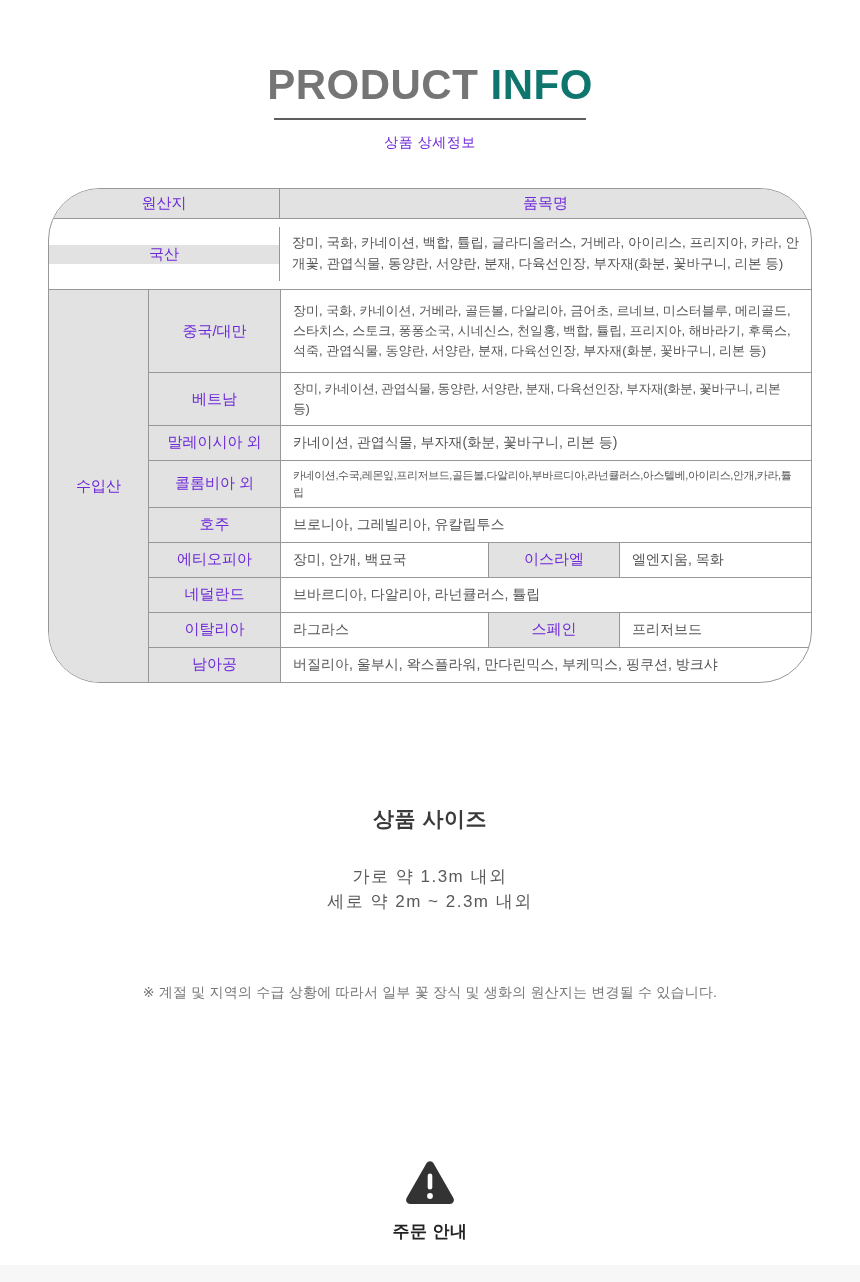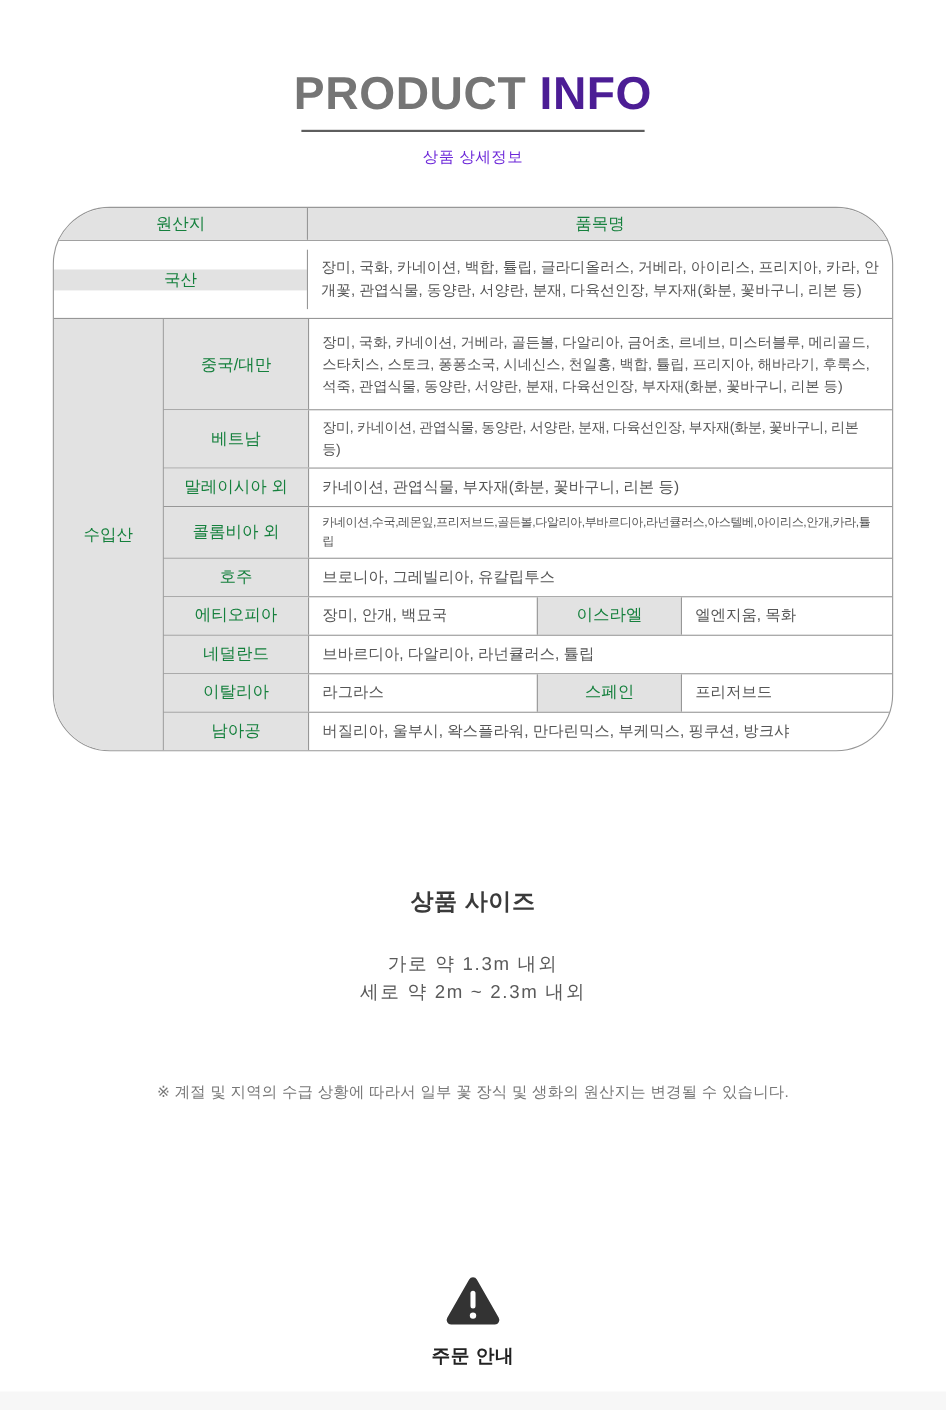--- a/index.html
+++ b/index.html
@@ -9,21 +9,21 @@
     position: relative;
     overflow: hidden;
     font-family: "Liberation Sans", "DejaVu Sans", sans-serif;
     color: #555;
   }
 
   
   .page-header { padding-top: 62px; text-align: center; }
   .title { font-size: 42px; font-weight: 800; letter-spacing: 0.5px; line-height: 1.1; }
   .title .t-gray { color: #757575; }
-  .title .t-black { color: #4c1d95; }
+  .title .t-black { color: #0f766e; }
   .title-underline {
     width: 312px; height: 2px; background: #5e5e5e;
     margin: 10px auto 0 auto;
   }
   .subtitle { margin-top: 14px; font-size: 14px; color: #6d28d9; letter-spacing: 0.5px; }
 
   
   .ptable {
     width: 764px;
     margin: 36px auto 0 auto;
@@ -34,21 +34,21 @@
     color: #555;
   }
   .trow { display: flex; align-items: stretch; }
   .trow + .trow, .import-section { border-top: 1px solid #979797; }
   .cell { display: flex; align-items: center; }
   .cell + .cell, .import-rows { border-left: 1px solid #979797; }
   .label {
     background: #e2e2e2;
     justify-content: center;
     text-align: center;
-    color: #15803d;
+    color: #6d28d9;
     font-size: 15px;
     flex-shrink: 0;
   }
   .content { padding: 6px 12px; text-align: left; line-height: 1.55; }
   .flex1 { flex: 1 1 auto; min-width: 0; }
 
   .w-origin  { width: 230px; }
   .w-group   { width: 99px; }
   .w-country { width: 131px; }
   .w-val1    { width: 208px; flex: 0 0 auto; }

